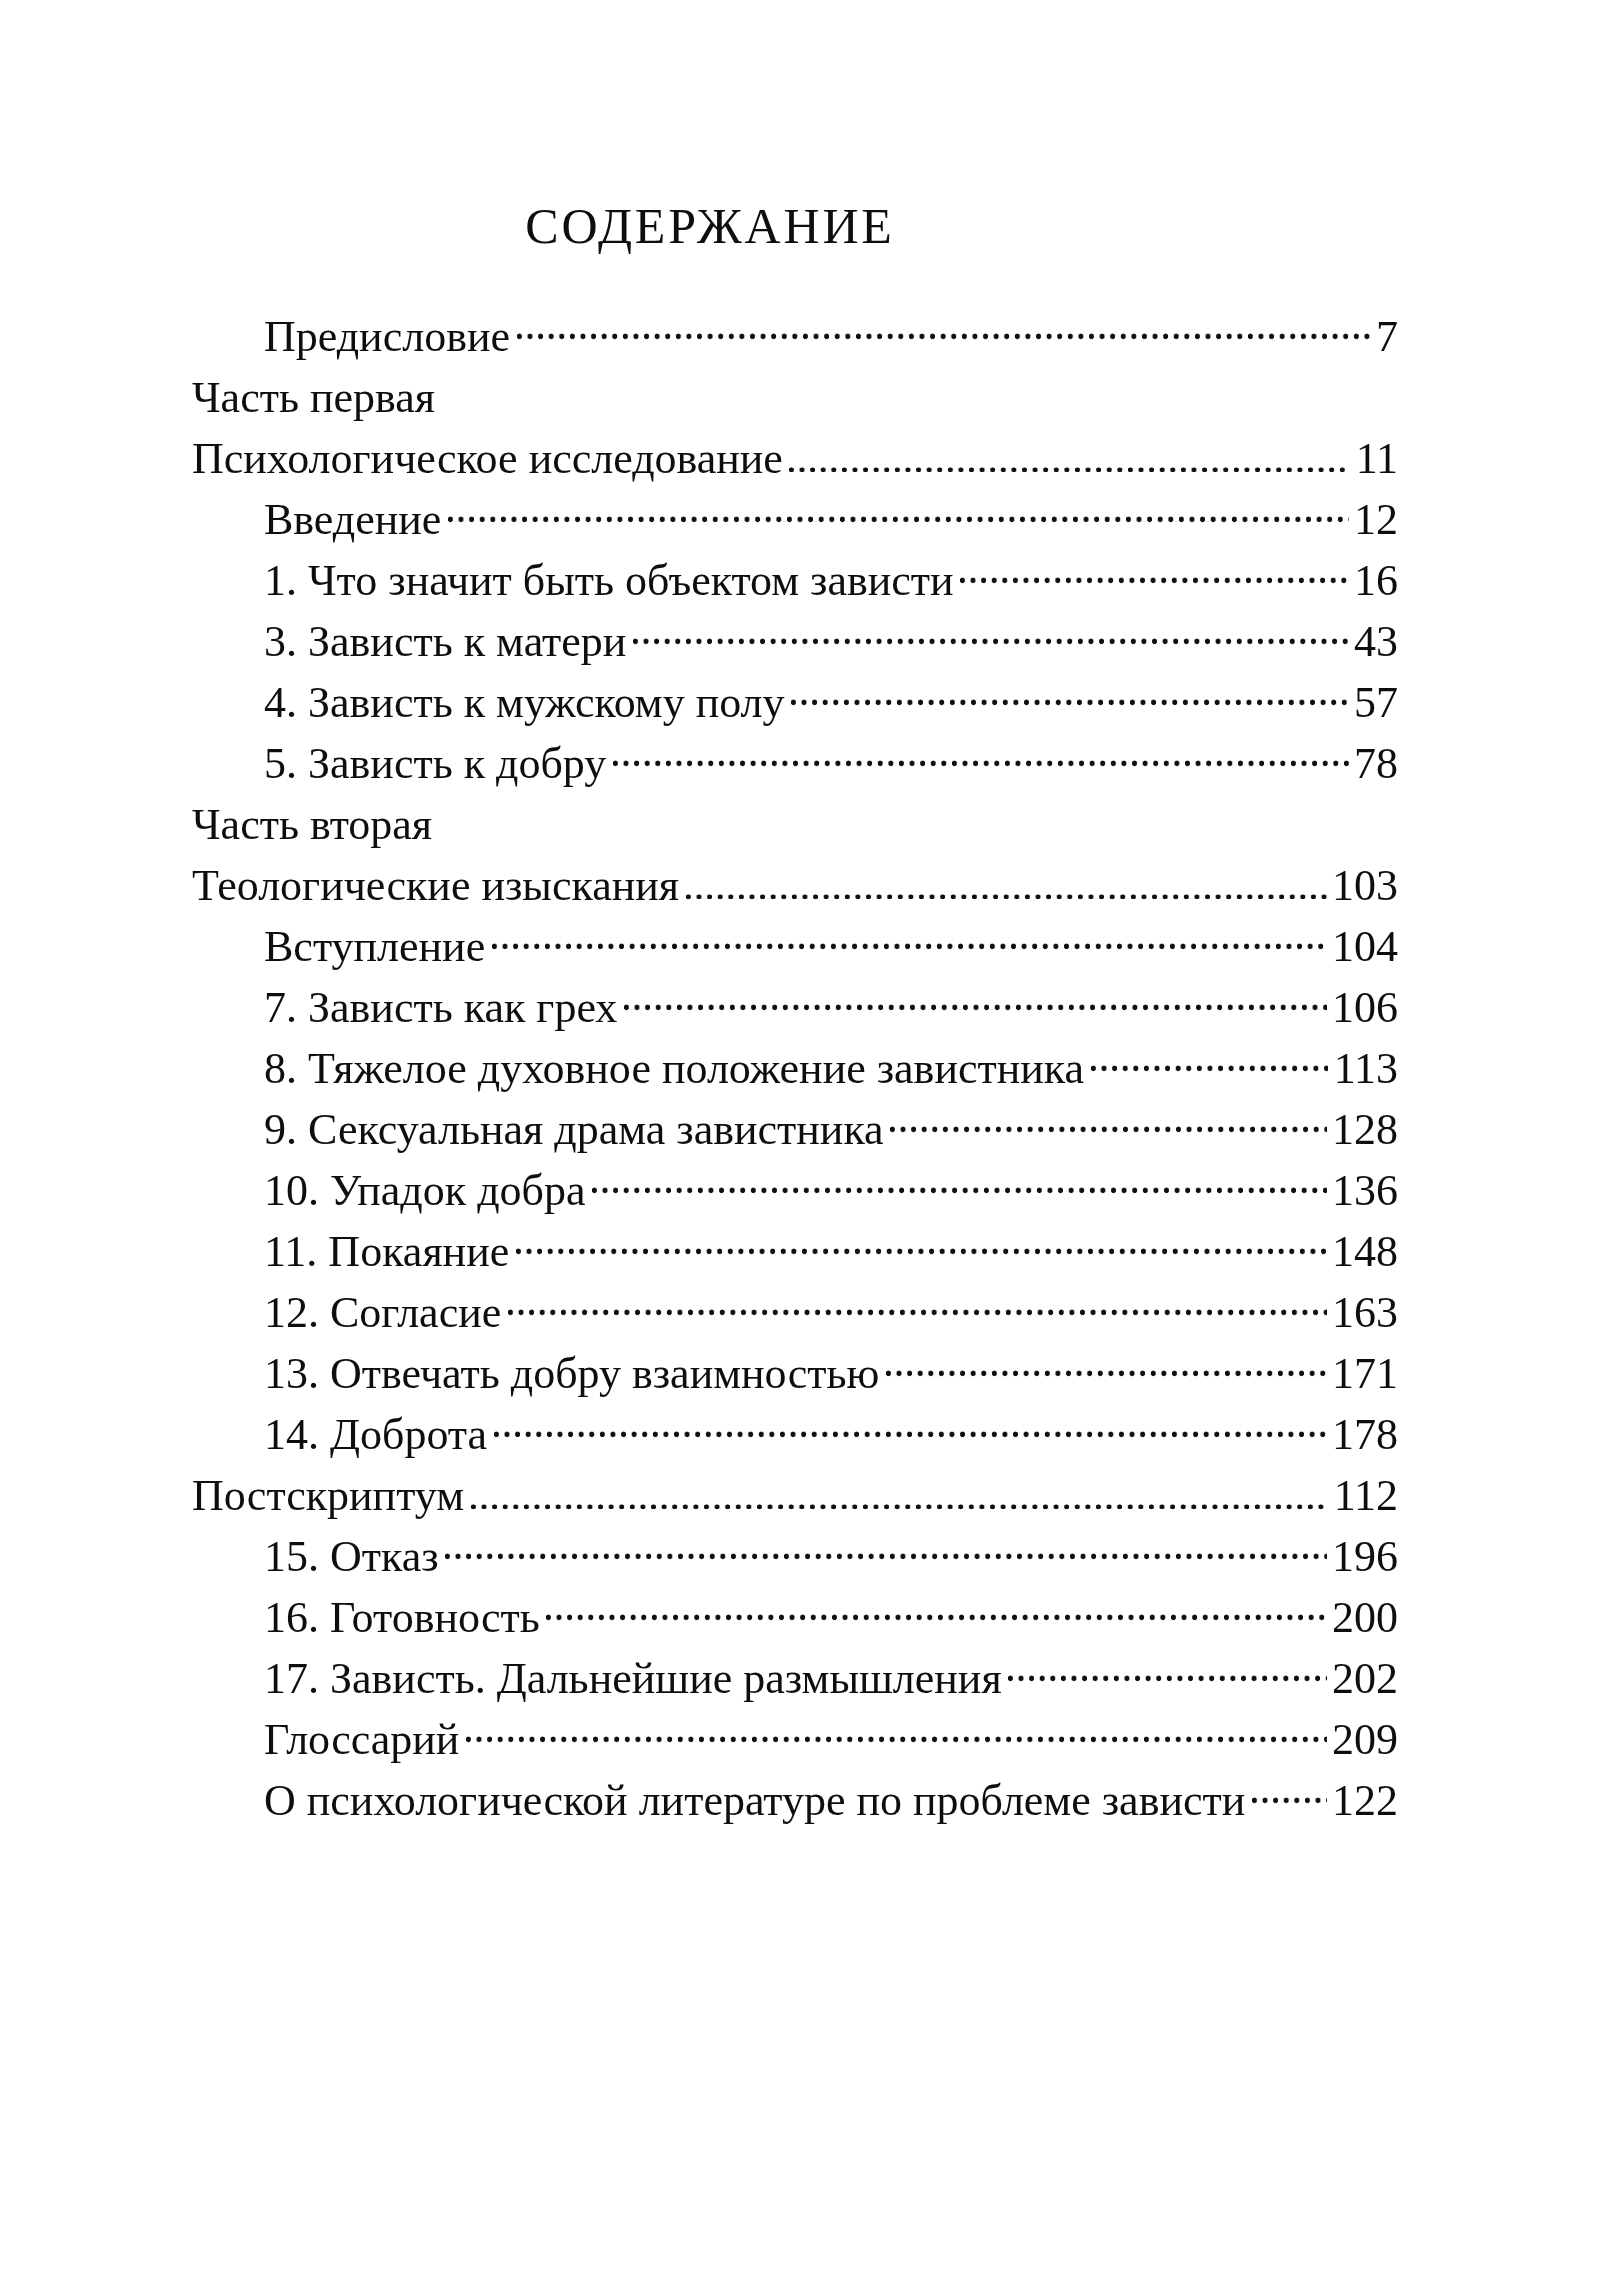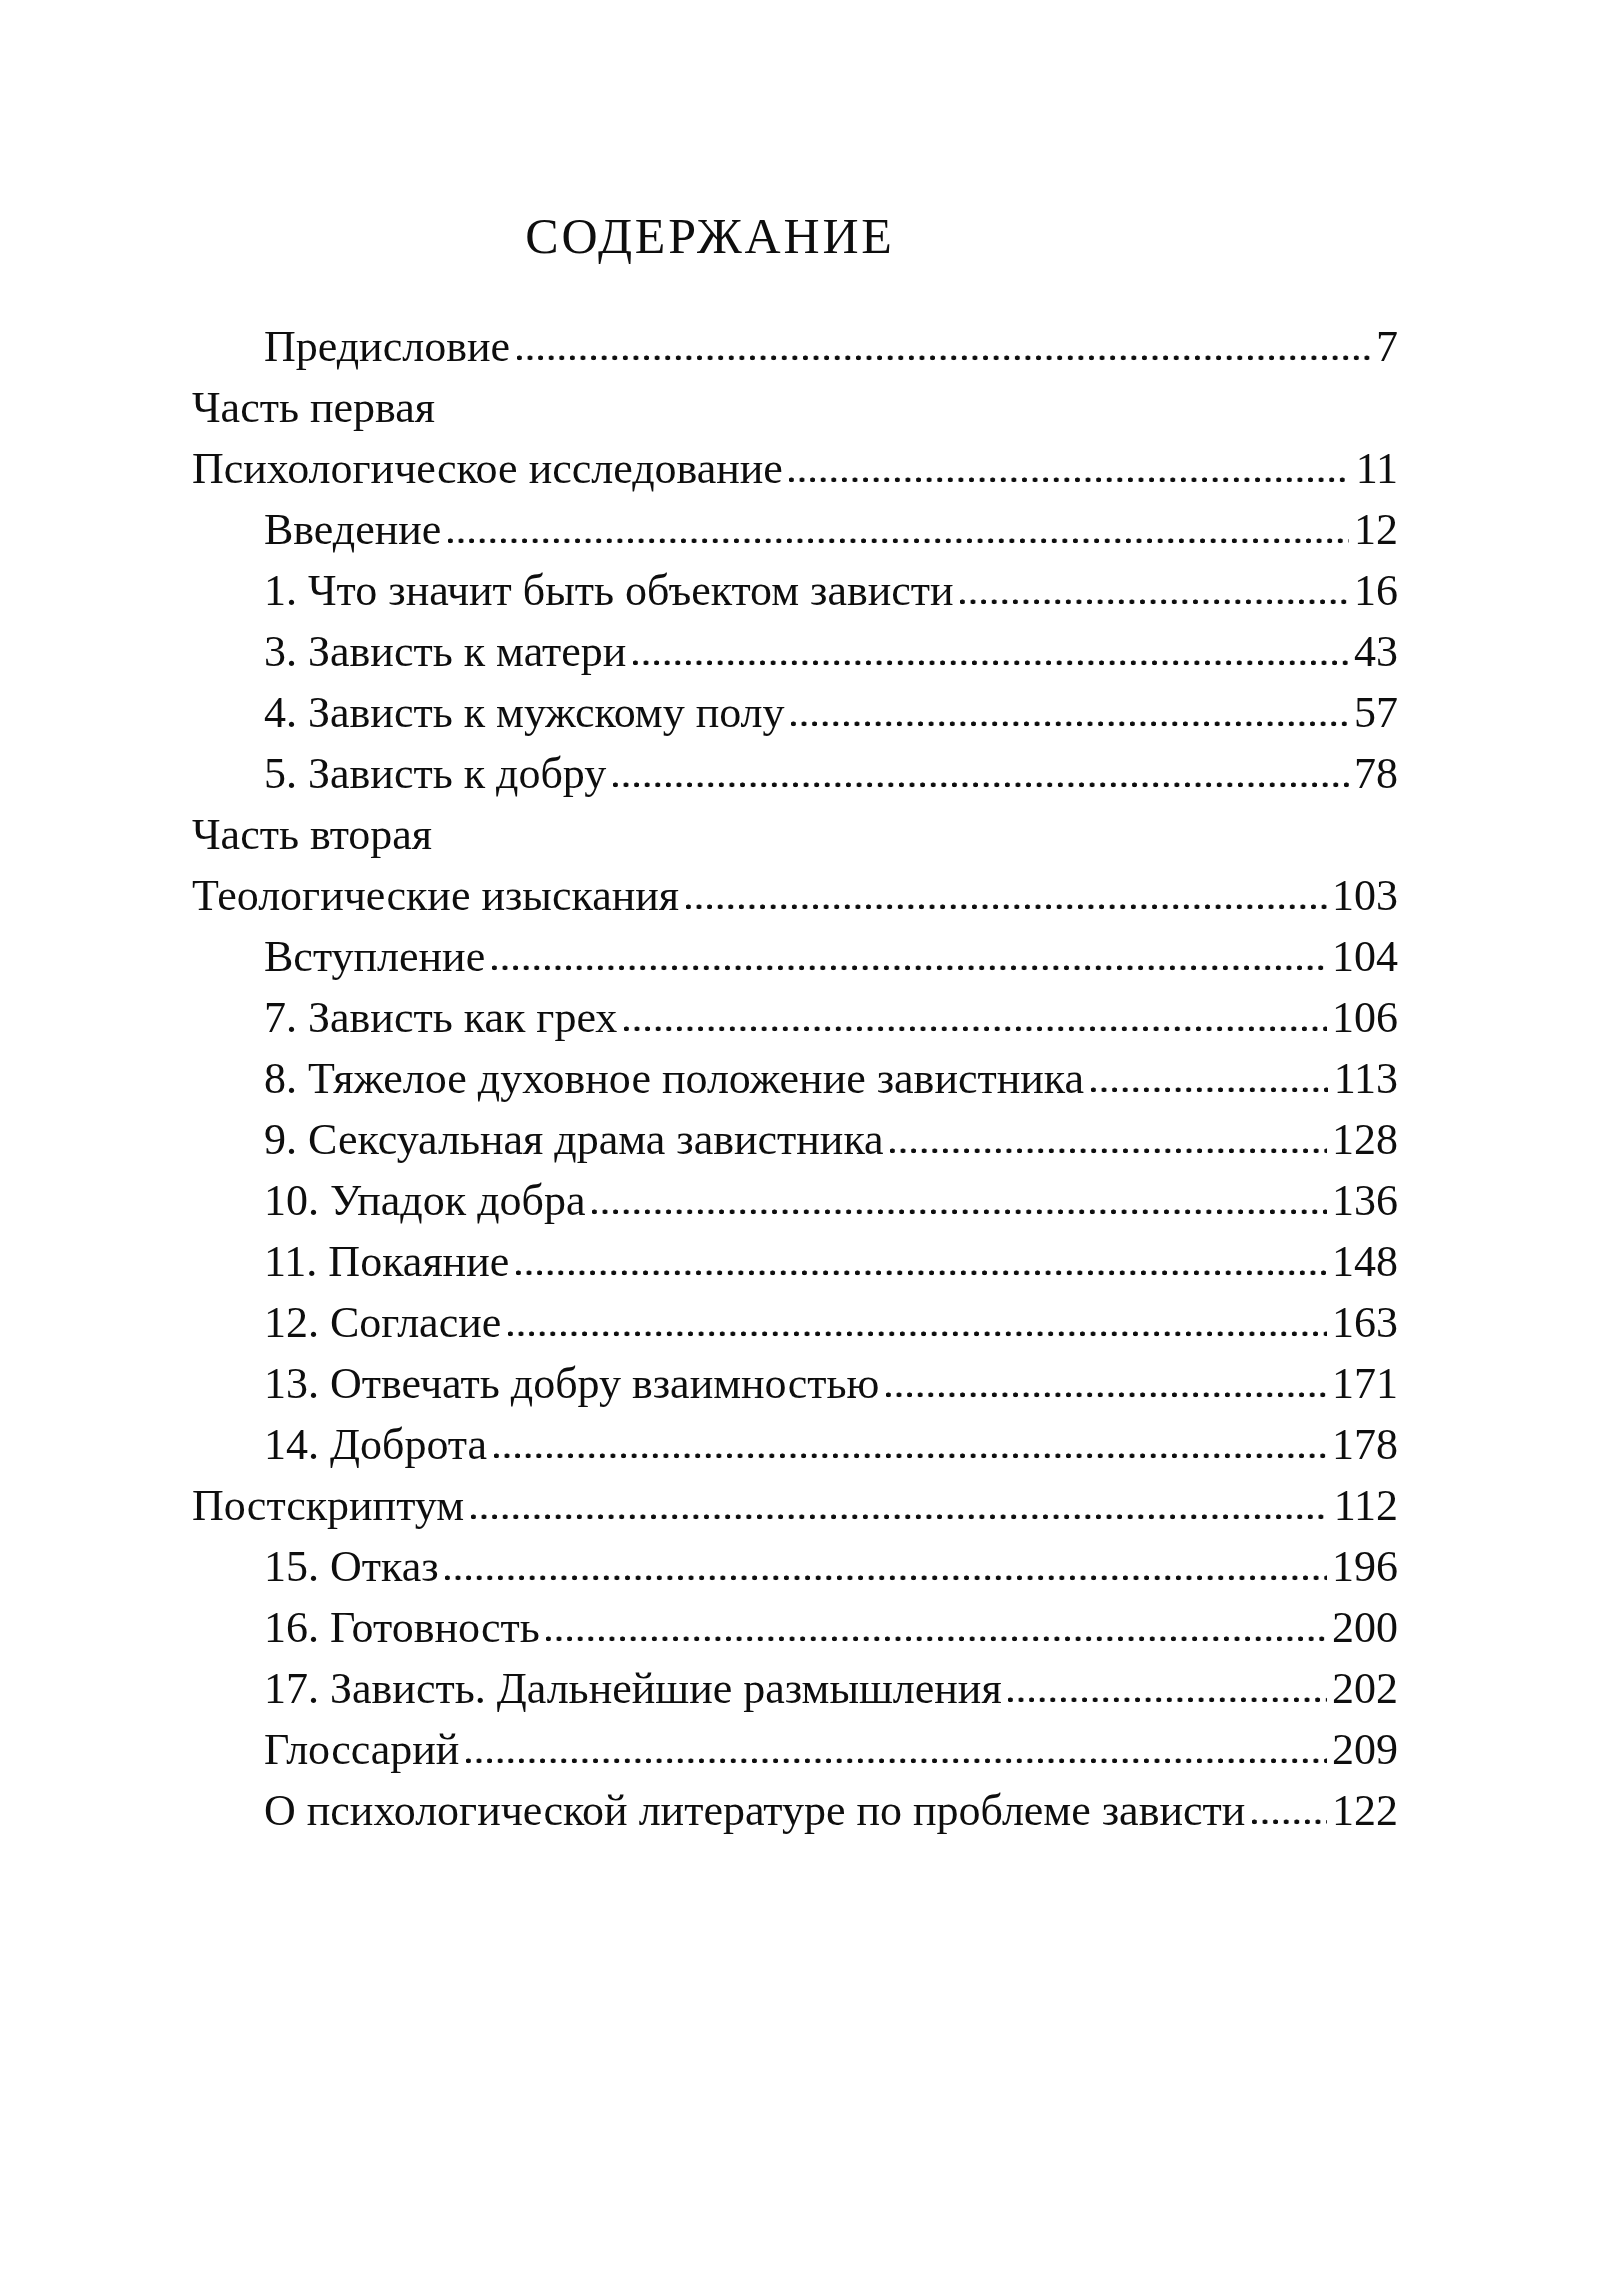--- a/index.html
+++ b/index.html
@@ -18,35 +18,35 @@
   .title-wrap {
     width: 1036px;
     margin-left: 192px;
     text-align: center;
   }
   .title {
     font-size: 50px;
     font-weight: normal;
     letter-spacing: 2.8px;
     line-height: 1.1;
-    margin: 10px;
+    margin: 0;
     white-space: nowrap;
   }
   .toc {
     width: 1206px;            
     margin: 52px 0 0 192px;
   }
   .row {
     display: flex;
     align-items: baseline;
     font-size: 44px;
     line-height: 61px;
     white-space: nowrap;
   }
-  .row.indent { padding-left: 72px; }
+  .row.indent { padding-left: 72px; align-items: center; }
   .row.gap-before { }
   .label { flex: 0 0 auto; }
   .leader {
     flex: 1 1 auto;
     min-width: 18.5px;
     height: 6.5px;
     margin: 0 5.5px 0 6.5px;
     background-image: radial-gradient(circle at 2.4px 3.1px, #0e0e0e 2.3px, rgba(0,0,0,0) 2.9px);
     background-size: 10.6px 6.5px;
     background-repeat: repeat-x;

